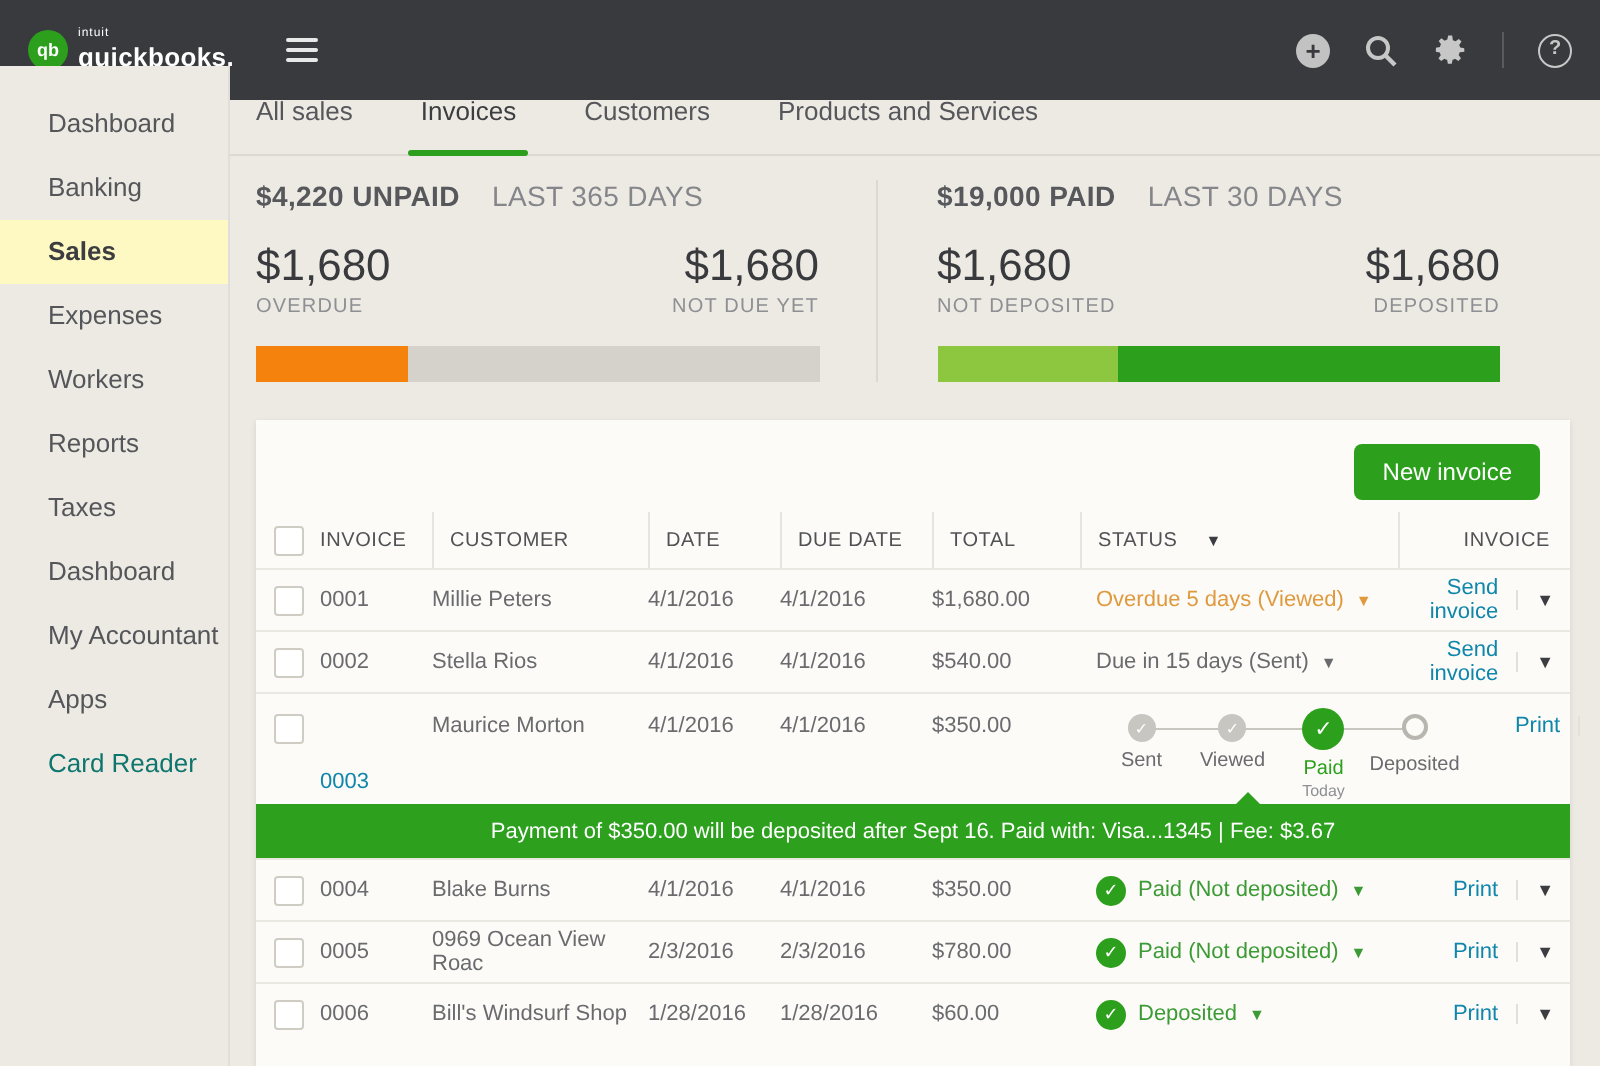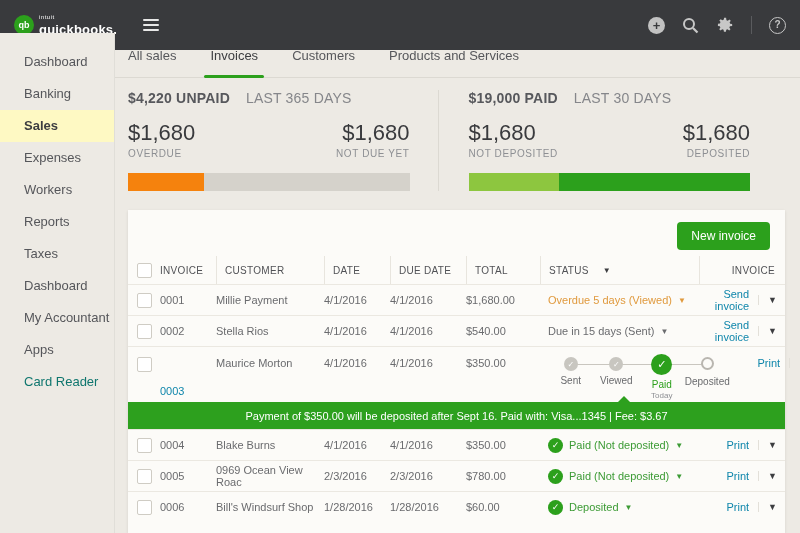--- a/index.html
+++ b/index.html
@@ -224,21 +224,21 @@
           <span class="filter-caret">▼</span>
         </div>
       <div class="c-actions">INVOICE</div>
     </div>
 
     <div class="trow">
       <div class="c-check">
           <span class="checkbox"></span>
         </div>
       <div>0001</div>
-      <div>Millie Payment</div>
+      <div>Millie Peters</div>
       <div>4/1/2016</div>
       <div>4/1/2016</div>
       <div>$1,680.00</div>
       <div class="c-status"><span class="status-dd st-overdue">
             <span>Overdue 5 days (Viewed)</span>
             <span class="sdd-caret">▼</span>
           </span></div>
       <div class="c-actions">
           <span class="action-link">Send invoice</span>
           <span class="action-caret">▼</span>

